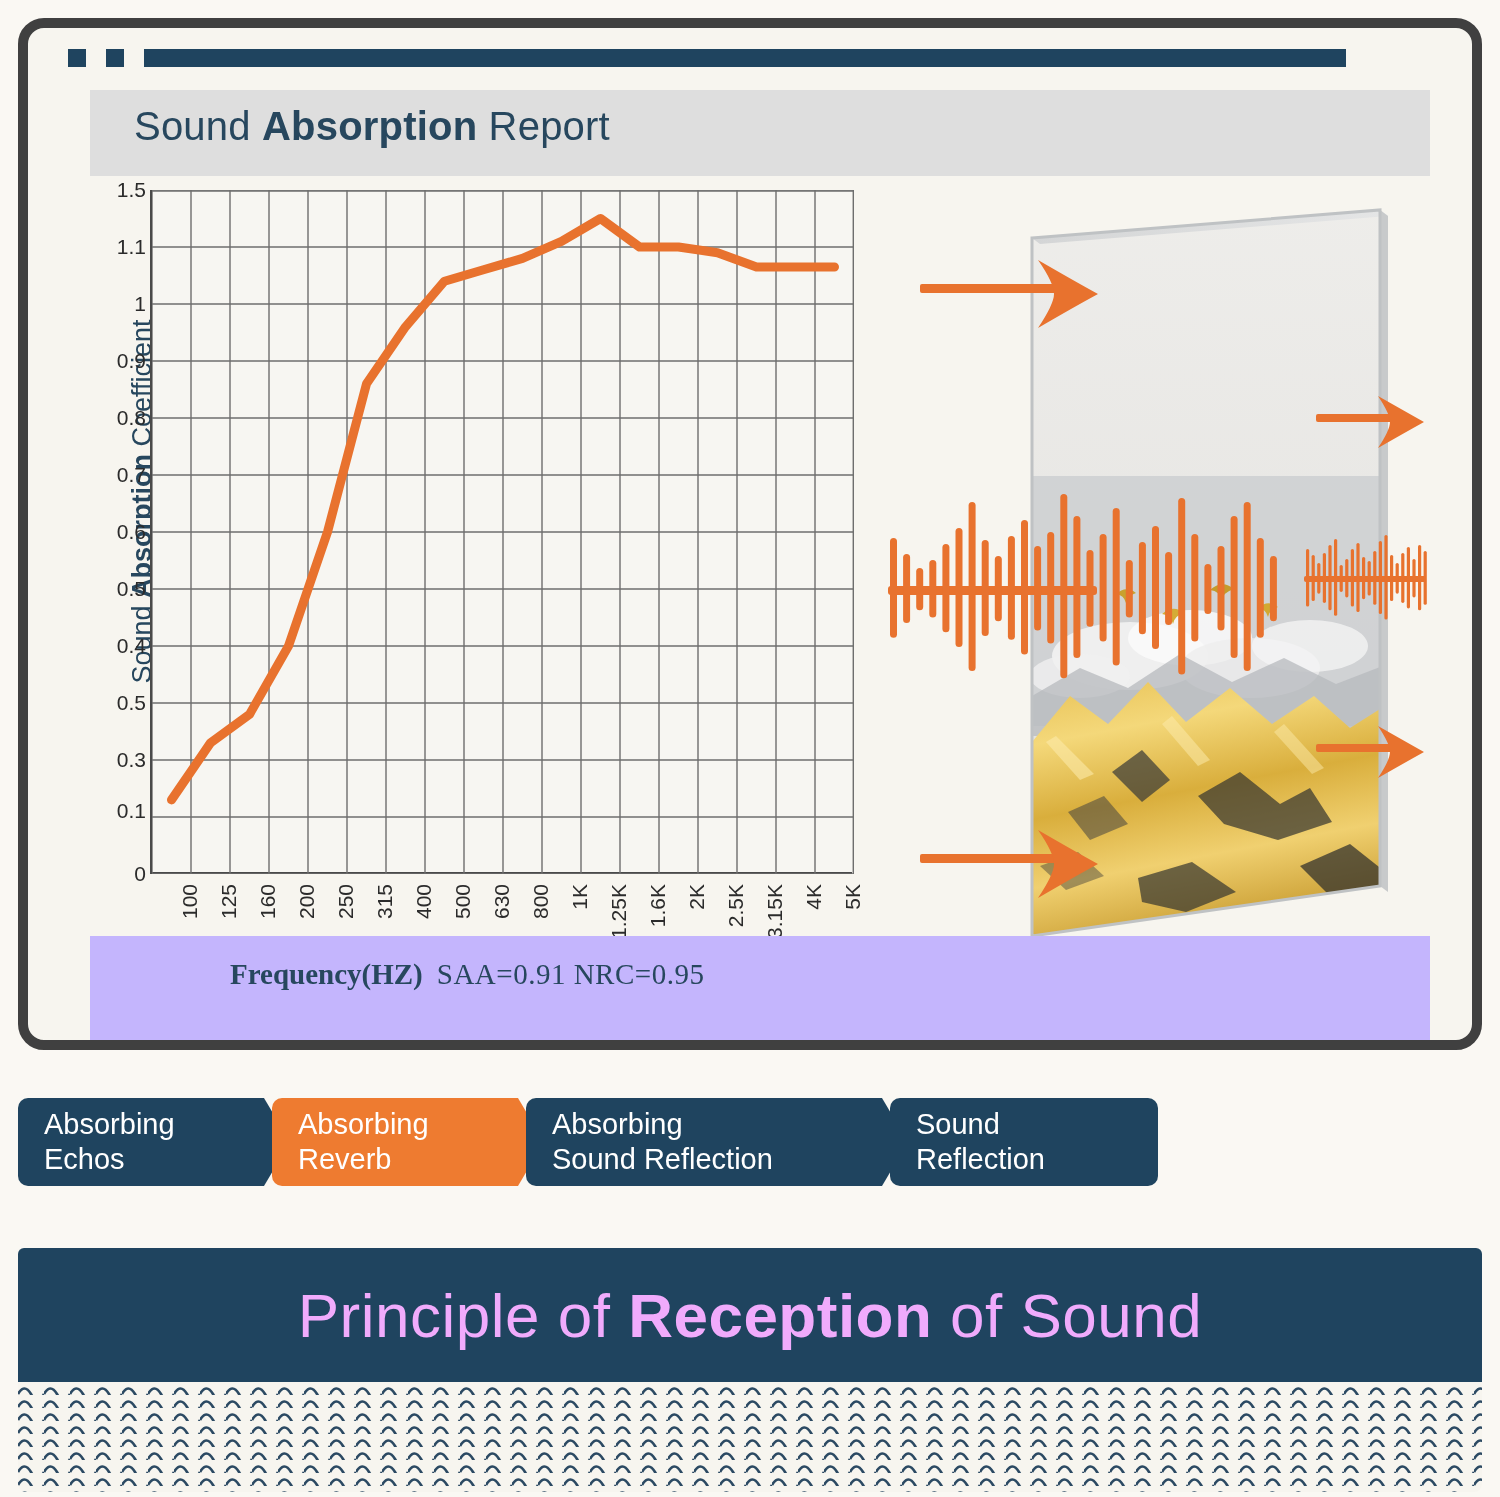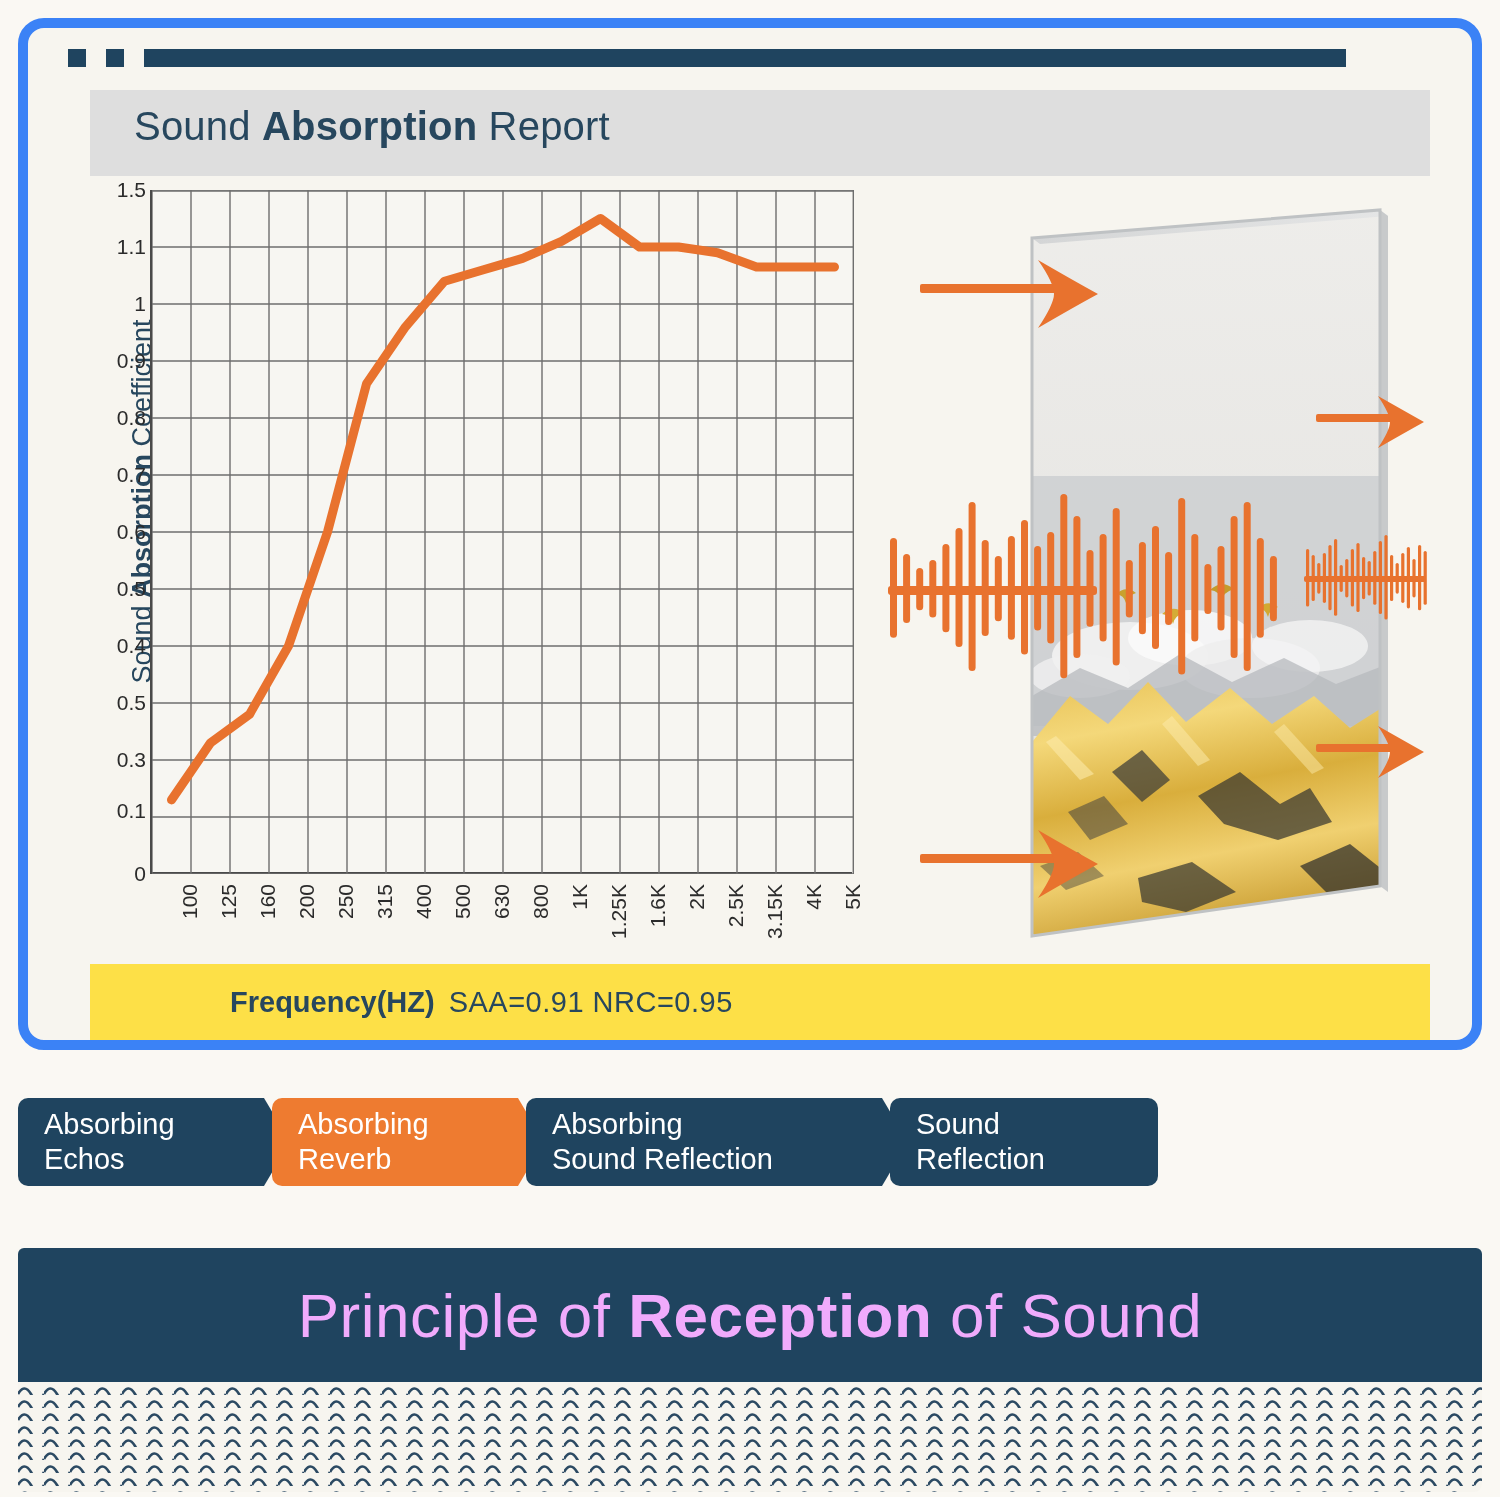--- a/index.html
+++ b/index.html
@@ -18,21 +18,21 @@
     position: absolute;
     left: 0; top: 0;
     width: 1500px; height: 1497px;
     background: #FAF8F3;
   }
 
   #window-frame {
     position: absolute;
     left: 18px; top: 18px;
     width: 1464px; height: 1032px;
-    border: 10px solid #3b82f6;
+    border: 10px solid #404040;
     border-radius: 26px;
     background: #F7F5EF;
   }
 
   #titlebar-dots {
     position: absolute;
     left: 36px; top: 17px;
     display: flex;
     align-items: center;
     gap: 12px;
@@ -71,22 +71,23 @@
     font-size: 40px;
     color: #27475E;
     letter-spacing: 0.2px;
     white-space: nowrap;
   }
   #report-title .b { font-weight: bold; }
 
   #report-footer {
     position: absolute;
     left: 0; bottom: 0;
-    width: 1340px; height: 76px;
-    background: #fde047;
+    width: 1340px; height: 104px;
+    background: #c4b5fd;
+    font-family: Liberation Serif, serif;
   }
   #footer-caption {
     position: absolute;
     left: 140px; top: 22px;
     font-size: 29px;
     color: #27475E;
     white-space: nowrap;
   }
   #footer-caption .b { font-weight: bold; }
   #footer-caption .metrics { margin-left: 14px; letter-spacing: 0.5px; }

